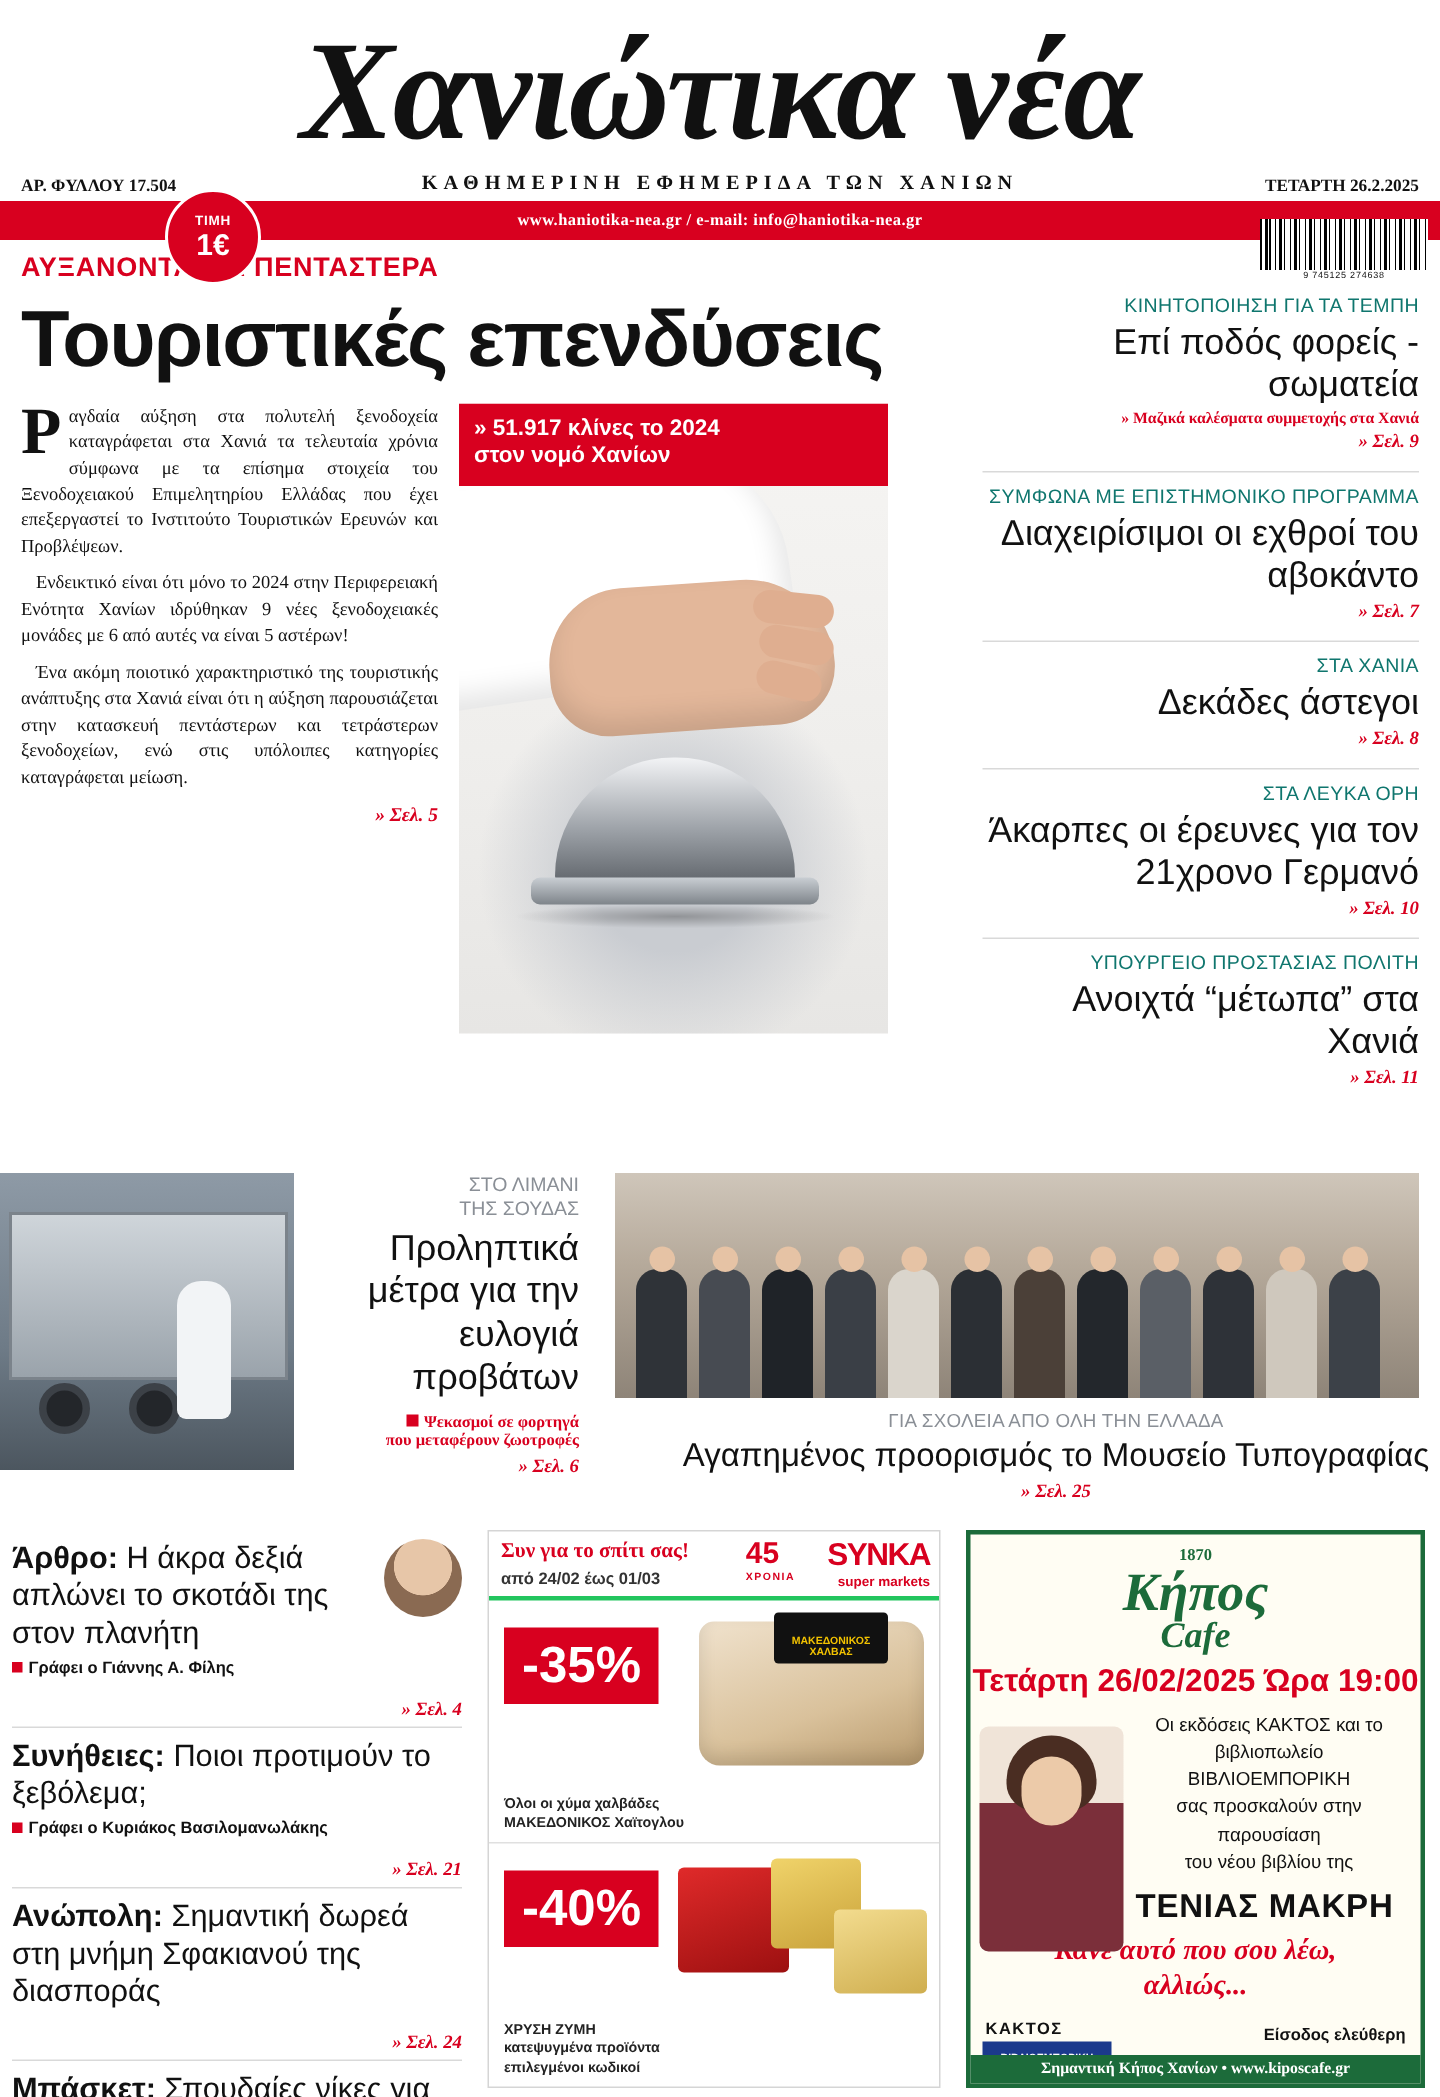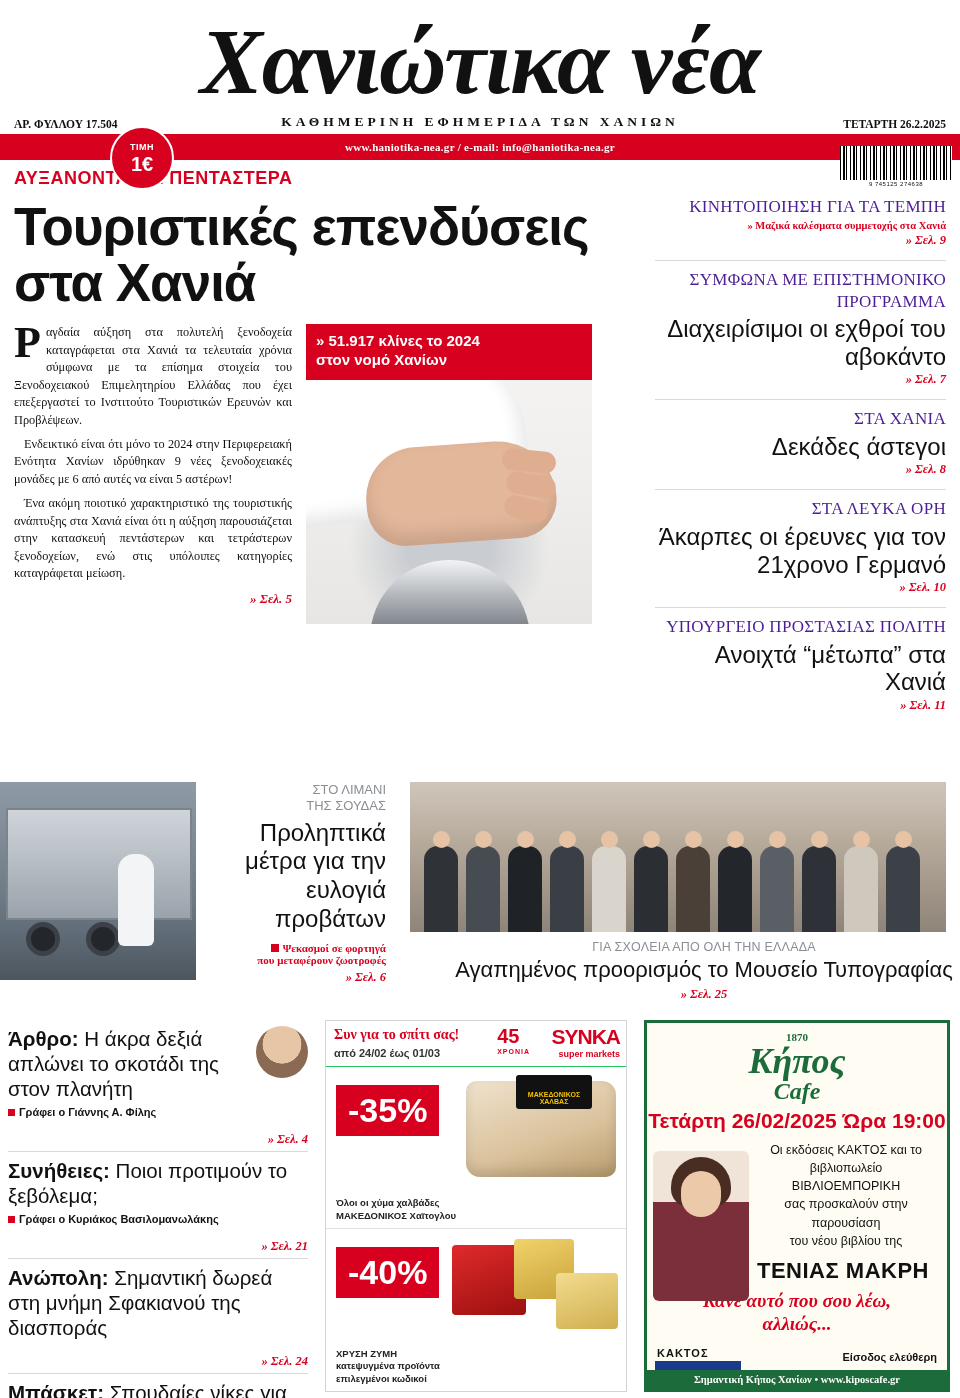--- a/index.html
+++ b/index.html
@@ -88,21 +88,21 @@
   .lead-text p { margin:0 0 7px 0; text-indent: 10px; }
   .lead-text p.first { text-indent:0; }
   .dropcap {
     float:left; font-family:"Liberation Serif", serif; font-weight:700;
     font-size:44px; line-height:34px; padding:2px 5px 0 0;
   }
   .sel-link { color:#d8001f; font-weight:700; font-style:italic; font-family:"Liberation Serif", serif; font-size:13px; text-align:right; display:block; margin-top:4px;}
 
   .lead-photo { position:relative; width:286px; }
   .lead-photo .photo {
-    width:286px; height:300px;
+    width:286px; height:420px;
     background:
       radial-gradient(circle at 50% 74%, #c9ccd1 0 16%, rgba(201,204,209,0) 38%),
       linear-gradient(#f6f5f3, #efeeec 55%, #e7e6e4);
     position:relative; overflow:hidden;
   }
   
   .lead-photo .sleeve {
     position:absolute; left:-20px; top:40px; width:240px; height:150px;
     background:#ffffff; border-radius:0 80px 40px 0;
     box-shadow: inset -6px -10px 18px rgba(0,0,0,.10);
@@ -132,21 +132,21 @@
     background: radial-gradient(ellipse at center, rgba(0,0,0,.28), rgba(0,0,0,0) 70%);
   }
   .photo-caption {
     position:absolute; left:0; top:0; width:286px; padding:8px 10px 10px 10px;
     background:#d8001f; color:#fff; font-weight:700; font-size:15px; line-height:1.25;
   }
 
   
   .rail { position:absolute; right:0; top:196px; width:305px; padding-right:14px; }
   .rail-item { text-align:right; padding-bottom:8px; }
-  .rail-kicker { color:#4c1d95; font-size:17px; letter-spacing:.3px; line-height:1.25;font-family:Liberation Serif, serif; }
+  .rail-kicker { color:#0f766e; font-size:13px; letter-spacing:.3px; line-height:1.25; }
   .rail-title { font-size:24px; line-height:1.16; margin-top:3px; font-weight:400; }
   .rail-sub { color:#d8001f; font-weight:700; font-size:10.5px; font-family:"Liberation Serif", serif; margin-top:3px; }
   .rail-sel { color:#d8001f; font-weight:700; font-style:italic; font-size:12.5px; font-family:"Liberation Serif", serif; margin-top:2px;}
   .rail-rule { border-top:1px solid #d9d9d9; margin:4px 0 8px 0; }
 
   
   .midband { position:absolute; left:0; top:782px; width:960px; height:232px; }
   .mid-left { position:absolute; left:0; top:0; width:386px; height:222px; }
   .mid-left .ph {
     position:absolute; left:0; top:0; width:196px; height:198px;
@@ -195,21 +195,21 @@
   .bl-item .sel { color:#d8001f; font-weight:700; font-style:italic; font-size:12.5px; font-family:"Liberation Serif", serif; text-align:right; margin-top:14px;}
   .bl-rule { border-top:1px solid #d9d9d9; }
   .bl-avatar {
     float:right; width:52px; height:52px; border-radius:50%;
     background:radial-gradient(circle at 50% 35%, #e7c6a8 0 45%, #8a6a52 46% 100%);
     margin:0 0 2px 6px;
   }
 
   
   .ad-mid { position:absolute; left:325px; top:0; width:302px; height:372px; border:1px solid #d5d5d5; background:#fff; }
-  .ad-mid .top { height:46px; border-bottom:1px solid #22c55e; position:relative; padding:6px 8px; }
+  .ad-mid .top { height:46px; border-bottom:3px solid #22c55e; position:relative; padding:6px 8px; }
   .ad-mid .slogan { color:#d8001f; font-weight:700; font-size:14px; font-family:"Liberation Serif", serif;}
   .ad-mid .dates { font-size:11px; color:#333; font-weight:700; margin-top:4px; }
   .ad-mid .synka { position:absolute; right:6px; top:4px; text-align:right; }
   .ad-mid .synka .sy { color:#d8001f; font-weight:700; font-size:21px; letter-spacing:-1px; }
   .ad-mid .synka .sm { color:#d8001f; font-size:9px; font-weight:700; }
   .ad-mid .anniv { position:absolute; right:96px; top:4px; color:#d8001f; font-weight:700; font-size:20px; }
   .ad-mid .anniv small { display:block; font-size:7px; letter-spacing:1px; }
   .ad-mid .panel { position:relative; height:162px; border-bottom:1px solid #e0e0e0; }
   .ad-mid .pct { position:absolute; left:10px; top:18px; background:#d8001f; color:#fff; font-weight:700; font-size:34px; padding:6px 12px; }
   .ad-mid .halva {
@@ -274,21 +274,20 @@
     <div class="barcode-wrap">
       <div class="barcode"></div>
       <div class="barcode-num">9 745125 274638</div>
     </div>
   </div>
 
   <div class="lead" style="width:620px;">
     <div class="kicker-red">ΑΥΞΑΝΟΝΤΑΙ ΤΑ ΠΕΝΤΑΣΤΕΡΑ</div>
     <div class="lead-headline">
       <div>Τουριστικές επενδύσεις</div>
-      <div>στα Χανιά</div>
     </div>
     <div class="lead-cols">
       <div class="lead-text">
         <p class="first">
           <span class="dropcap">Ρ</span>
           <span>αγδαία αύξηση στα πολυτελή ξενοδοχεία καταγράφεται στα Χανιά τα τελευταία χρόνια σύμφωνα με τα επίσημα στοιχεία του Ξενοδοχειακού Επιμελητηρίου Ελλάδας που έχει επεξεργαστεί το Ινστιτούτο Τουριστικών Ερευνών και Προβλέψεων.</span>
         </p>
         <p>Ενδεικτικό είναι ότι μόνο το 2024 στην Περιφερειακή Ενότητα Χανίων ιδρύθηκαν 9 νέες ξενοδοχειακές μονάδες με 6 από αυτές να είναι 5 αστέρων!</p>
         <p>Ένα ακόμη ποιοτικό χαρακτηριστικό της τουριστικής ανάπτυξης στα Χανιά είναι ότι η αύξηση παρουσιάζεται στην κατασκευή πεντάστερων και τετράστερων ξενοδοχείων, ενώ στις υπόλοιπες κατηγορίες καταγράφεται μείωση.</p>
         <span class="sel-link">» Σελ. 5</span>
@@ -309,20 +308,21 @@
           </div>
         </div>
       </div>
     </div>
   </div>
 
   <div class="rail">
 
     <div class="rail-item">
       <div class="rail-kicker">ΚΙΝΗΤΟΠΟΙΗΣΗ ΓΙΑ ΤΑ ΤΕΜΠΗ</div>
+      <div class="rail-title">Επί ποδός φορείς - σωματεία</div>
       <div class="rail-sub">» Μαζικά καλέσματα συμμετοχής στα Χανιά</div>
       <div class="rail-sel">» Σελ. 9</div>
     </div>
     <div class="rail-rule"></div>
 
     <div class="rail-item">
       <div class="rail-kicker">ΣΥΜΦΩΝΑ ΜΕ ΕΠΙΣΤΗΜΟΝΙΚΟ ΠΡΟΓΡΑΜΜΑ</div>
       <div class="rail-title">Διαχειρίσιμοι οι εχθροί του αβοκάντο</div>
       <div class="rail-sel">» Σελ. 7</div>
     </div>

